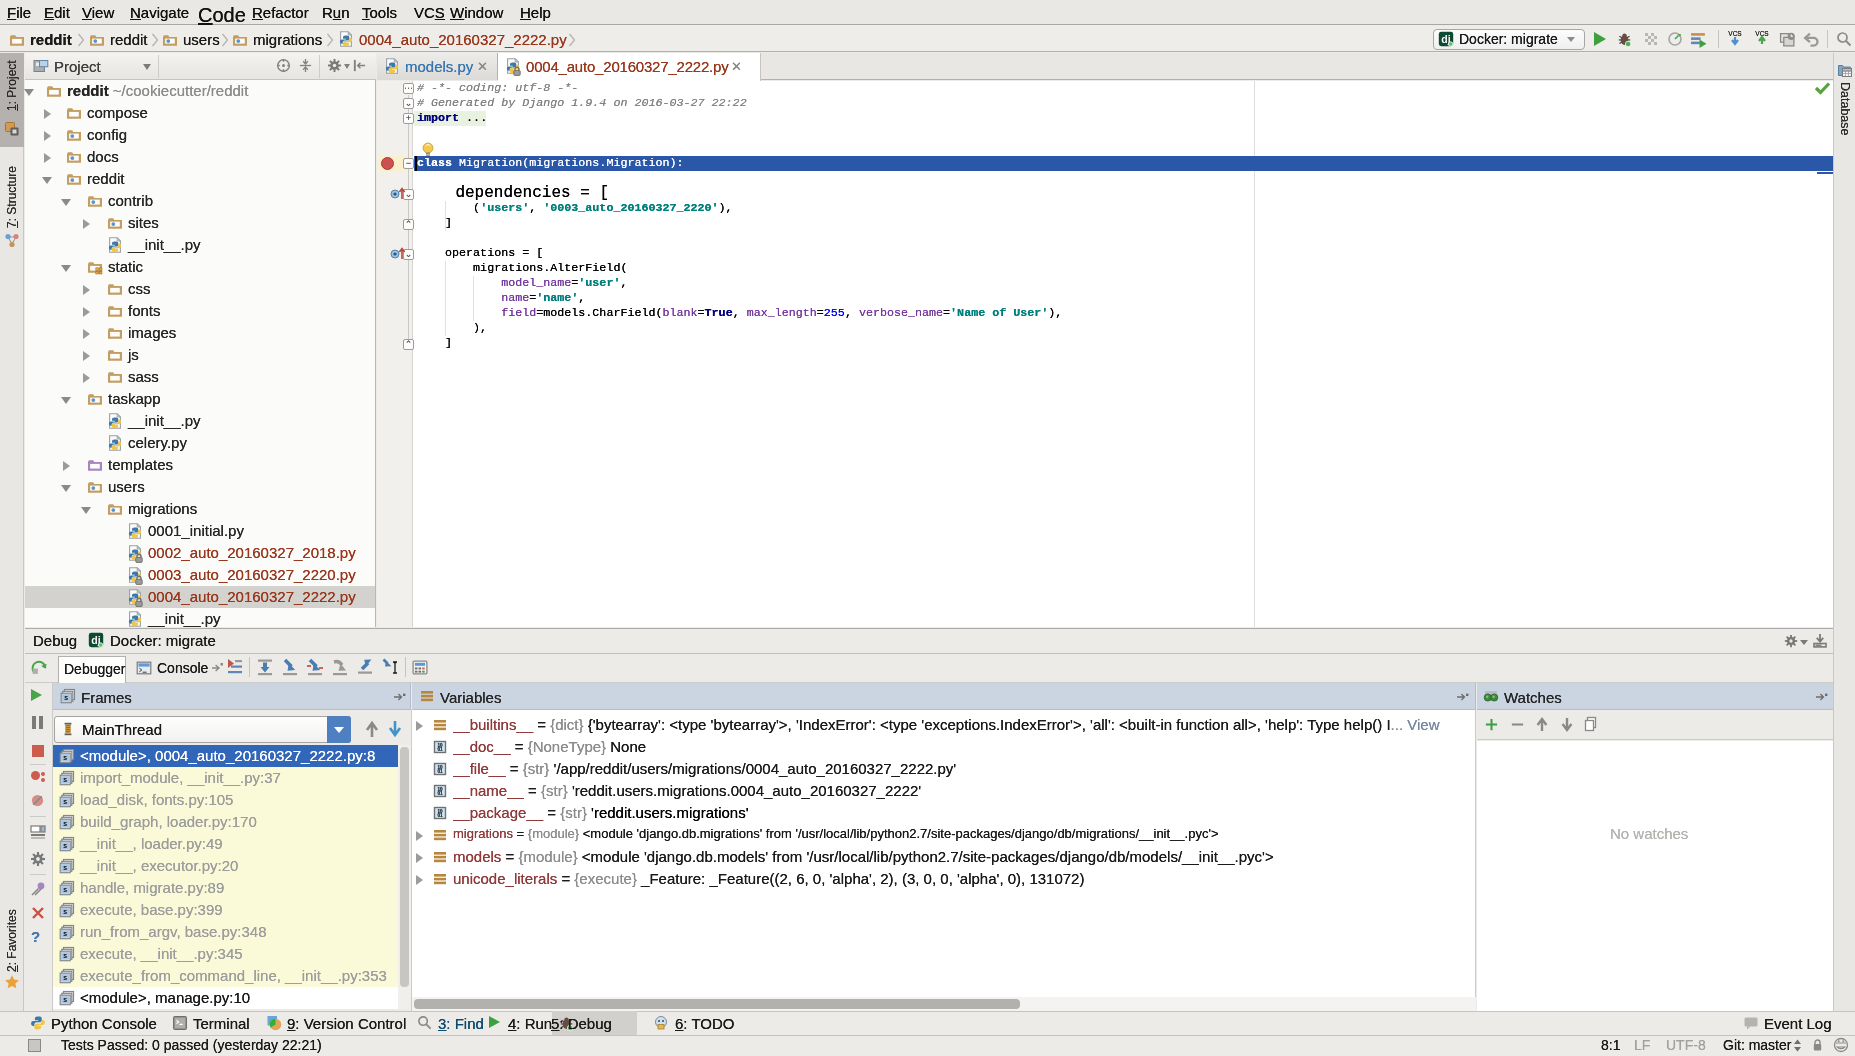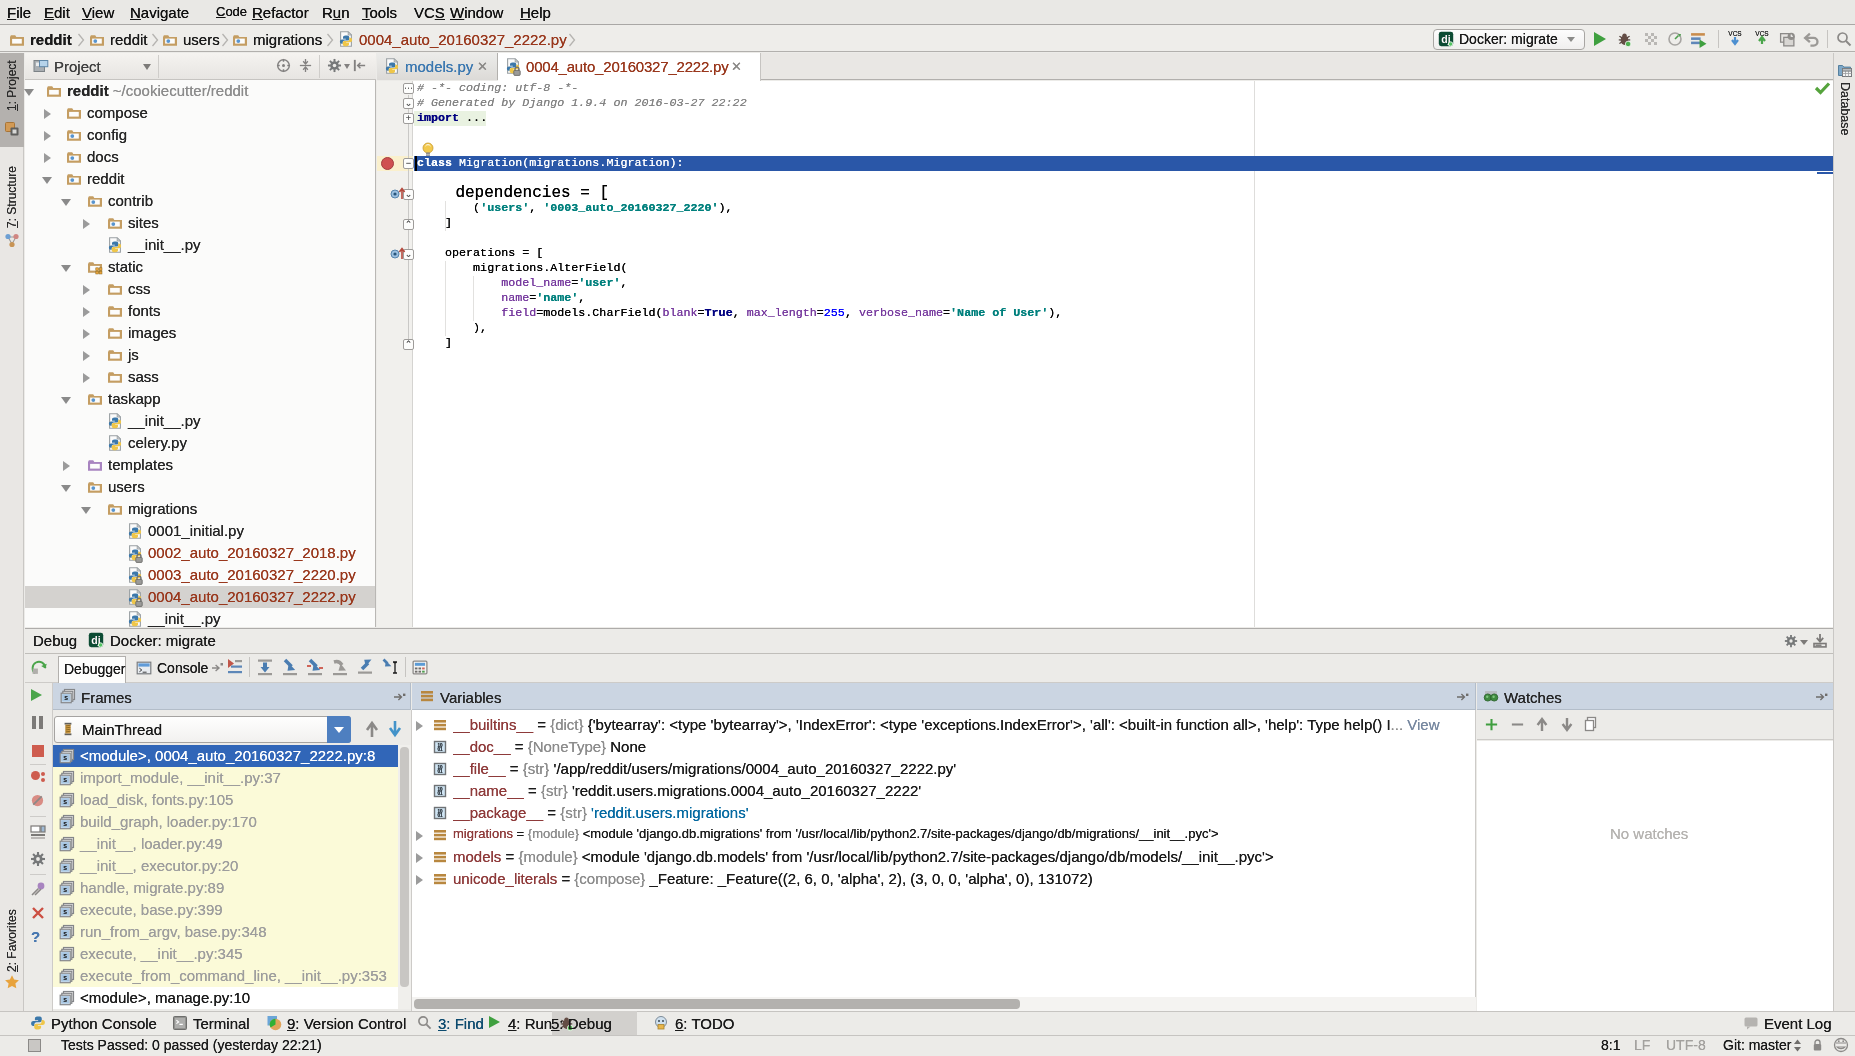--- a/index.html
+++ b/index.html
@@ -146,21 +146,21 @@
  <circle cx="10.6" cy="8.8" r="1.2" fill="#7fc47f"></circle>
 </symbol>
 </defs>
 </svg>
 
 <div class="abs" style="left:0;top:0;width:1855px;height:25px;background:#e9e8e5;border-bottom:1px solid #a9a7a5"></div>
 <div class="abs" style="left:7px;top:4px;font-size:15px;color:#111"><span class="u">F</span>ile</div>
 <div class="abs" style="left:44px;top:4px;font-size:15px;color:#111"><span class="u">E</span>dit</div>
 <div class="abs" style="left:82px;top:4px;font-size:15px;color:#111"><span class="u">V</span>iew</div>
 <div class="abs" style="left:130px;top:4px;font-size:15px;color:#111"><span class="u">N</span>avigate</div>
-<div class="abs" style="left:216px;top:4px;font-size:13px;color:#111"><span class="u">C</span>ode</div>
+<div class="abs" style="left:198px;top:4px;font-size:20px;color:#111"><span class="u">C</span>ode</div>
 <div class="abs" style="left:252px;top:4px;font-size:15px;color:#111"><span class="u">R</span>efactor</div>
 <div class="abs" style="left:322px;top:4px;font-size:15px;color:#111">R<span class="u">u</span>n</div>
 <div class="abs" style="left:362px;top:4px;font-size:15px;color:#111"><span class="u">T</span>ools</div>
 <div class="abs" style="left:414px;top:4px;font-size:15px;color:#111">VC<span class="u">S</span></div>
 <div class="abs" style="left:450px;top:4px;font-size:15px;color:#111"><span class="u">W</span>indow</div>
 <div class="abs" style="left:520px;top:4px;font-size:15px;color:#111"><span class="u">H</span>elp</div>
 <div class="abs" style="left:0;top:25px;width:1855px;height:27px;background:#eeedea;border-bottom:1px solid #b2b0ad"></div>
 <svg class="abs" style="left:9px;top:32px" width="16" height="16">
     <use href="#folder"></use>
   </svg>
@@ -729,36 +729,36 @@
     <use href="#fieldicon"></use>
   </svg>
 <div class="abs" style="left:453px;top:760px;font-size:15px;white-space:nowrap;width:1015px;overflow:hidden"><span style="color:#8e3a3a">__file__</span><span style="color:#1a1a1a"> = </span><span style="color:#8c8c8c">{str}</span> <span style="color:#1a1a1a">'/app/reddit/users/migrations/0004_auto_20160327_2222.py'</span></div>
 <svg class="abs" style="left:432px;top:783px" width="16" height="16">
     <use href="#fieldicon"></use>
   </svg>
 <div class="abs" style="left:453px;top:782px;font-size:15px;white-space:nowrap;width:1015px;overflow:hidden"><span style="color:#8e3a3a">__name__</span><span style="color:#1a1a1a"> = </span><span style="color:#8c8c8c">{str}</span> <span style="color:#1a1a1a">'reddit.users.migrations.0004_auto_20160327_2222'</span></div>
 <svg class="abs" style="left:432px;top:805px" width="16" height="16">
     <use href="#fieldicon"></use>
   </svg>
-<div class="abs" style="left:453px;top:804px;font-size:15px;white-space:nowrap;width:1015px;overflow:hidden"><span style="color:#8e3a3a">__package__</span><span style="color:#1a1a1a"> = </span><span style="color:#8c8c8c">{str}</span> <span style="color:#0369a1">'reddit.users.migrations'</span></div>
+<div class="abs" style="left:453px;top:804px;font-size:15px;white-space:nowrap;width:1015px;overflow:hidden"><span style="color:#8e3a3a">__package__</span><span style="color:#1a1a1a"> = </span><span style="color:#8c8c8c">{str}</span> <span style="color:#000000">'reddit.users.migrations'</span></div>
 <div class="abs" style="left:416px;top:831px;width:0;height:0;border-left:7px solid #9b9b9b;border-top:5px solid transparent;border-bottom:5px solid transparent"></div>
 <svg class="abs" style="left:432px;top:827px" width="16" height="16">
     <use href="#varicon"></use>
   </svg>
 <div class="abs" style="left:453px;top:826px;font-size:13px;white-space:nowrap;width:1015px;overflow:hidden"><span style="color:#8e3a3a">migrations</span><span style="color:#1a1a1a"> = </span><span style="color:#8c8c8c">{module}</span> <span style="color:#1a1a1a">&lt;module 'django.db.migrations' from '/usr/local/lib/python2.7/site-packages/django/db/migrations/__init__.pyc'&gt;</span></div>
 <div class="abs" style="left:416px;top:853px;width:0;height:0;border-left:7px solid #9b9b9b;border-top:5px solid transparent;border-bottom:5px solid transparent"></div>
 <svg class="abs" style="left:432px;top:849px" width="16" height="16">
     <use href="#varicon"></use>
   </svg>
 <div class="abs" style="left:453px;top:848px;font-size:15px;white-space:nowrap;width:1015px;overflow:hidden"><span style="color:#8e3a3a">models</span><span style="color:#1a1a1a"> = </span><span style="color:#8c8c8c">{module}</span> <span style="color:#1a1a1a">&lt;module 'django.db.models' from '/usr/local/lib/python2.7/site-packages/django/db/models/__init__.pyc'&gt;</span></div>
 <div class="abs" style="left:416px;top:875px;width:0;height:0;border-left:7px solid #9b9b9b;border-top:5px solid transparent;border-bottom:5px solid transparent"></div>
 <svg class="abs" style="left:432px;top:871px" width="16" height="16">
     <use href="#varicon"></use>
   </svg>
-<div class="abs" style="left:453px;top:870px;font-size:15px;white-space:nowrap;width:1015px;overflow:hidden"><span style="color:#8e3a3a">unicode_literals</span><span style="color:#1a1a1a"> = </span><span style="color:#8c8c8c">{compose}</span> <span style="color:#1a1a1a">_Feature: _Feature((2, 6, 0, 'alpha', 2), (3, 0, 0, 'alpha', 0), 131072)</span></div>
+<div class="abs" style="left:453px;top:870px;font-size:15px;white-space:nowrap;width:1015px;overflow:hidden"><span style="color:#8e3a3a">unicode_literals</span><span style="color:#1a1a1a"> = </span><span style="color:#8c8c8c">{execute}</span> <span style="color:#1a1a1a">_Feature: _Feature((2, 6, 0, 'alpha', 2), (3, 0, 0, 'alpha', 0), 131072)</span></div>
 <div class="abs" style="left:412px;top:997px;width:1064px;height:14px;background:#f4f3f1"></div>
 <div class="abs" style="left:414px;top:999px;width:606px;height:10px;background:#b3b1ae;border-radius:4px"></div>
 <div class="abs" style="left:1477px;top:710px;width:356px;height:30px;background:#ecebe8;border-bottom:1px solid #cdcbc8"></div>
 <svg class="abs" style="left:1484px;top:717px" width="15" height="15" viewBox="0 0 16 16">
     <path d="M8 2 v12 M2 8 h12" stroke="#3f9e3f" stroke-width="2.2"></path>
   </svg>
 <svg class="abs" style="left:1510px;top:717px" width="15" height="15" viewBox="0 0 16 16">
     <path d="M2 8 h12" stroke="#8b8987" stroke-width="2.2"></path>
   </svg>
 <svg class="abs" style="left:1534px;top:716px" width="16" height="17" viewBox="0 0 16 17">

